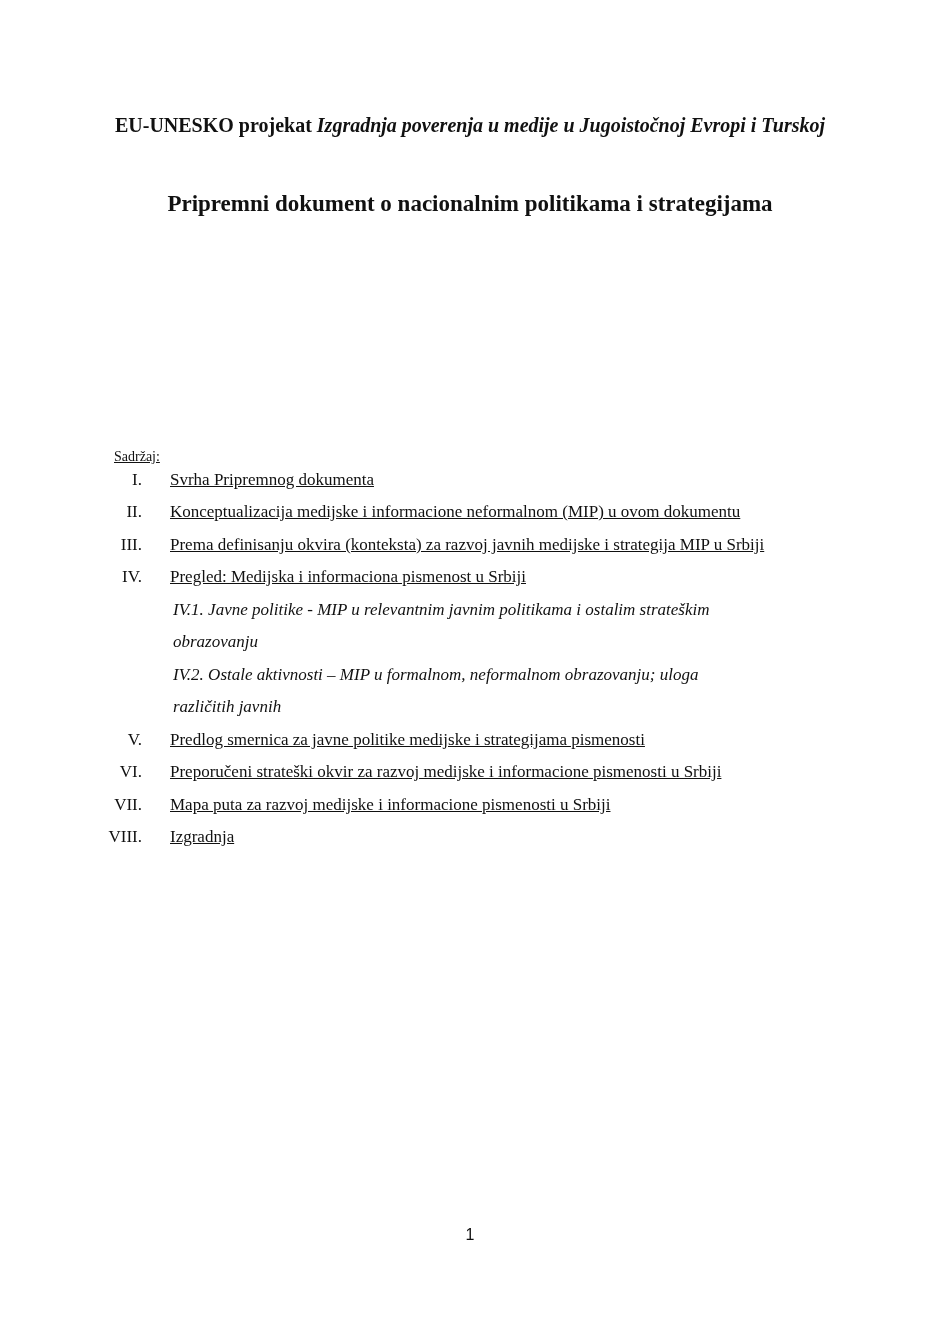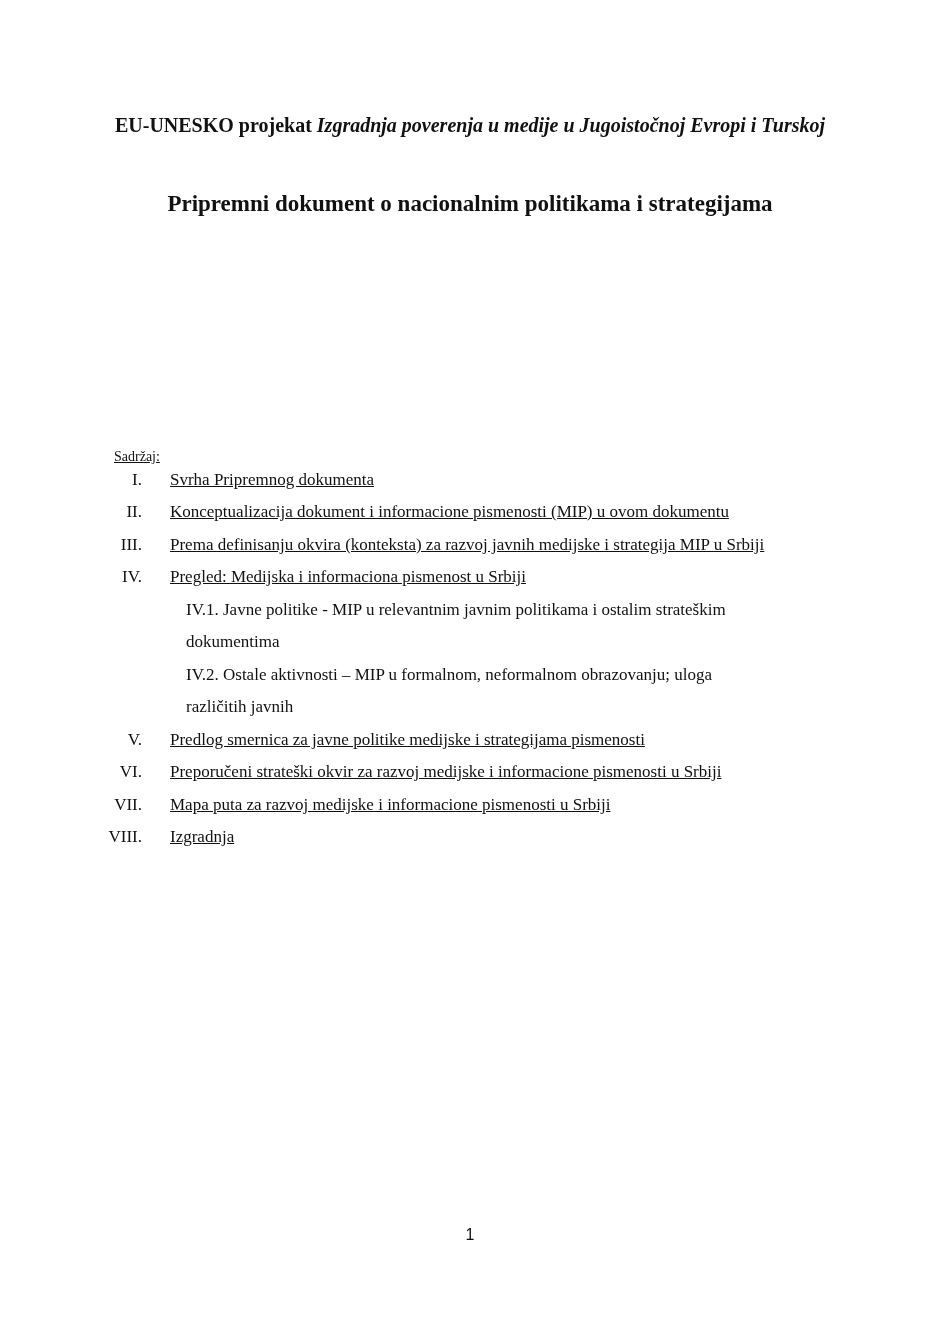--- a/index.html
+++ b/index.html
@@ -9,21 +9,21 @@
               font-size: 20px; font-weight: bold; }
     .header i { font-style: italic; }
     .title { position: absolute; top: 183px; left: 0; width: 940px; text-align: center;
              font-size: 23px; font-weight: bold; line-height: 42px; }
     .toc-label { position: absolute; top: 402px; left: 114px; font-size: 14px;
                  text-decoration: underline; margin-top: 47px; }
     .toc { position: absolute; top: 464px; left: 0; width: 940px; font-size: 17px; }
     .row { position: absolute; left: 0; height: 32px; line-height: 32px; }
     .num { position: absolute; width: 142px; text-align: right; left: 0; }
     .text { position: absolute; left: 170px; white-space: nowrap; text-decoration: underline; }
-    .sub { position: absolute; left: 186px; white-space: nowrap; }
+    .sub { position: absolute; left: 173px; white-space: nowrap; font-style: italic; }
     .page-num { position: absolute; top: 1226px; left: 0; width: 940px; text-align: center;
                 font-size: 16px; font-family: "Liberation Sans", sans-serif; }
   </style>
 </head>
 <body>
 
 <div class="header">
   <span>EU-UNESKO projekat </span><i>Izgradnja poverenja u medije u Jugoistočnoj Evropi i Turskoj</i>
 </div>
 
@@ -33,35 +33,35 @@
 
 <div class="toc-label">Sadržaj:</div>
 
 <div class="toc">
   <div class="row" style="top:0px">
     <span class="num">I.</span>
     <span class="text">Svrha Pripremnog dokumenta</span>
   </div>
   <div class="row" style="top:32px">
     <span class="num">II.</span>
-    <span class="text">Konceptualizacija dokument i informacione pismenosti (MIP) u ovom dokumentu</span>
+    <span class="text">Konceptualizacija medijske i informacione neformalnom (MIP) u ovom dokumentu</span>
   </div>
   <div class="row" style="top:65px">
     <span class="num">III.</span>
     <span class="text">Prema definisanju okvira (konteksta) za razvoj javnih medijske i strategija MIP u Srbiji</span>
   </div>
   <div class="row" style="top:97px">
     <span class="num">IV.</span>
     <span class="text">Pregled: Medijska i informaciona pismenost u Srbiji</span>
   </div>
   <div class="row" style="top:130px">
     <span class="sub">IV.1. Javne politike - MIP u relevantnim javnim politikama i ostalim strateškim</span>
   </div>
   <div class="row" style="top:162px">
-    <span class="sub">dokumentima</span>
+    <span class="sub">obrazovanju</span>
   </div>
   <div class="row" style="top:195px">
     <span class="sub">IV.2. Ostale aktivnosti – MIP u formalnom, neformalnom obrazovanju; uloga</span>
   </div>
   <div class="row" style="top:227px">
     <span class="sub">različitih javnih</span>
   </div>
   <div class="row" style="top:260px">
     <span class="num">V.</span>
     <span class="text">Predlog smernica za javne politike medijske i strategijama pismenosti</span>

